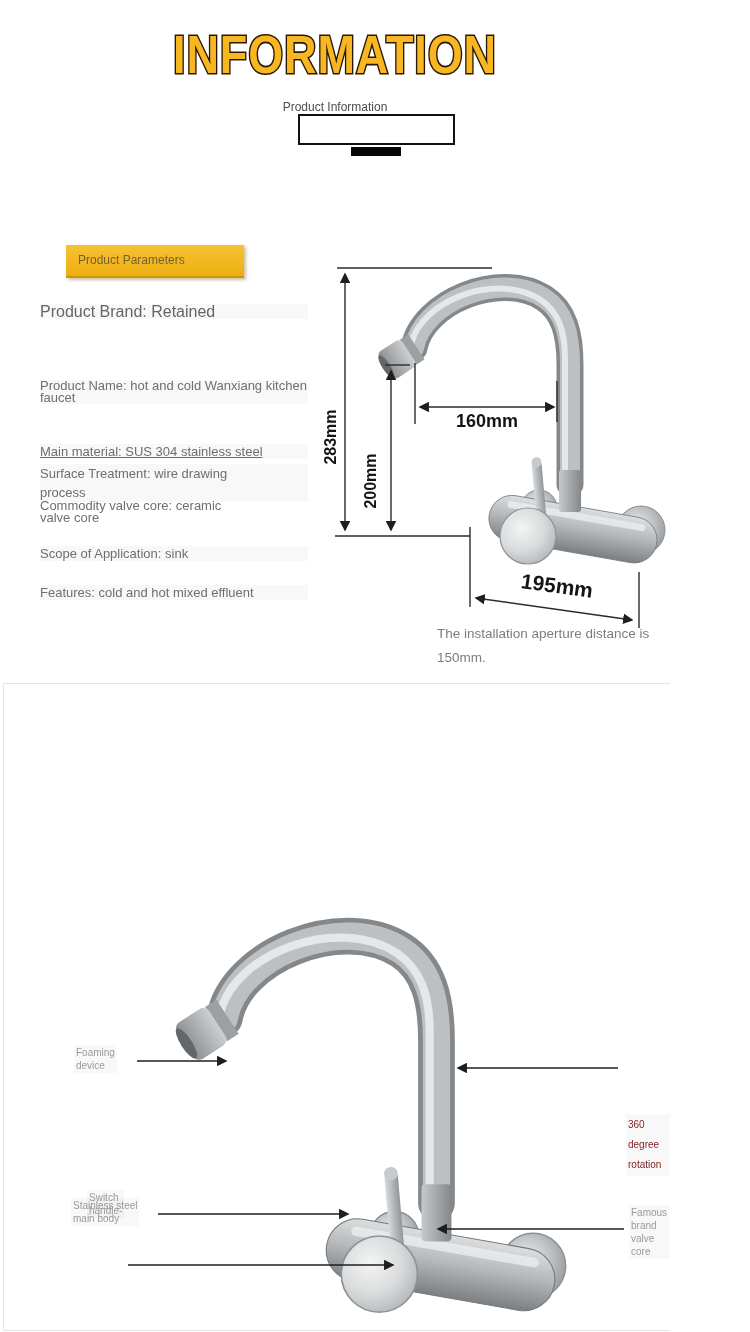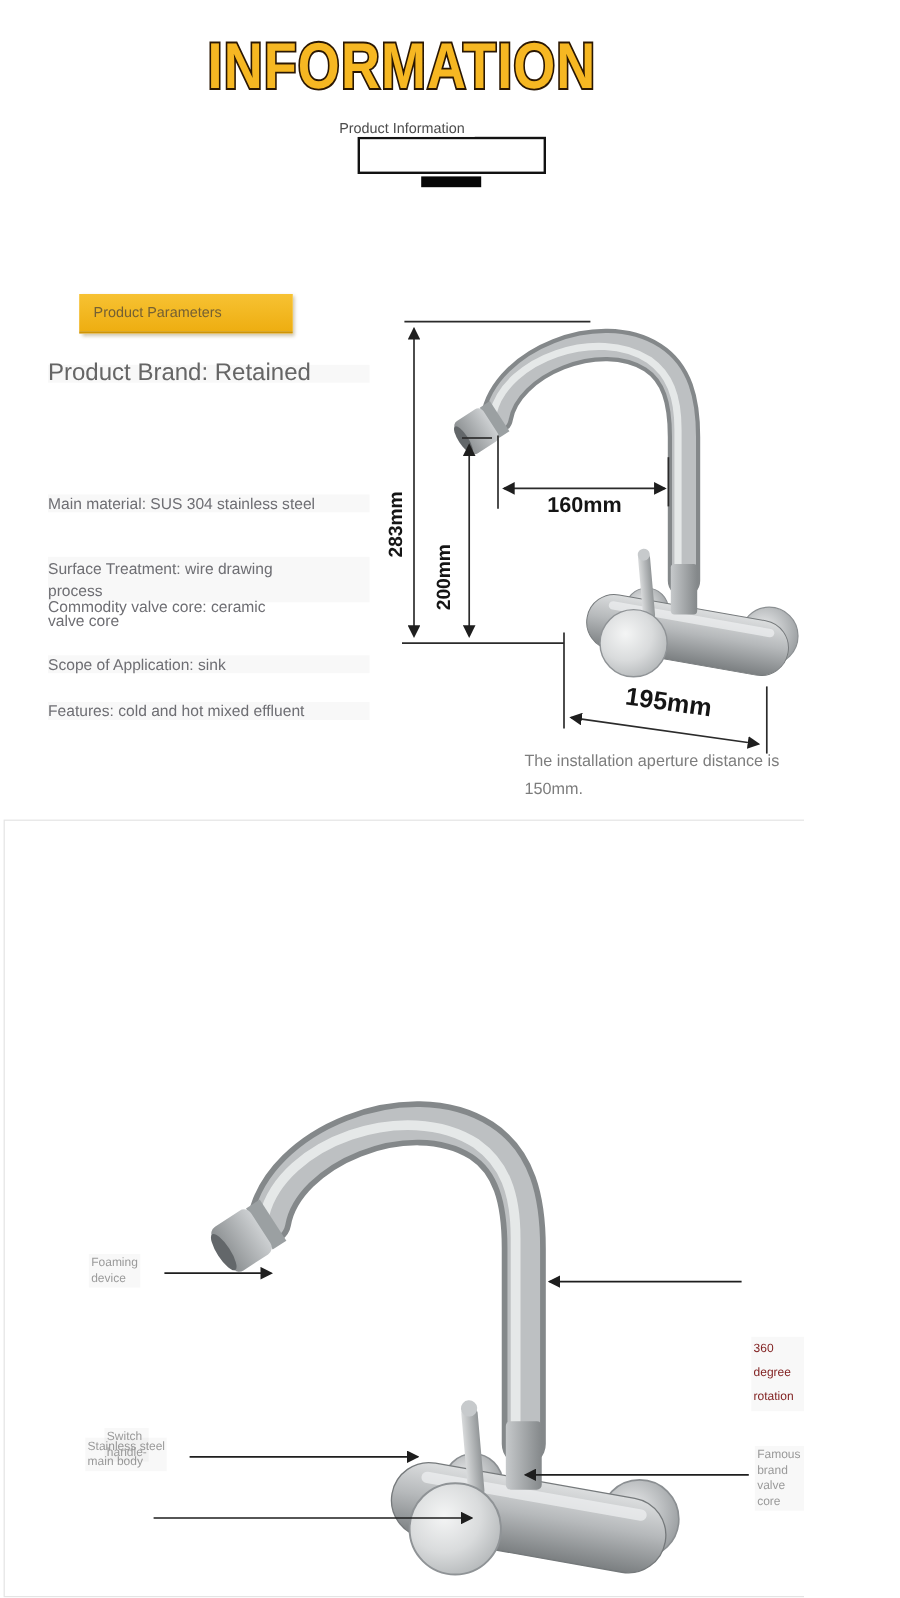--- a/index.html
+++ b/index.html
@@ -30,24 +30,24 @@
     background:linear-gradient(180deg,#f7c233,#eeae11);
     border-bottom:2px solid #cf9404;
     box-shadow:2px 2px 3px rgba(110,80,0,.35);
     color:#756033;font-size:12px;line-height:31px;padding-left:12px;margin-left:24px;
   }
   .param{
     position:absolute;left:40px;width:268px;color:#6e6e73;
     font-size:13px;line-height:15px;white-space:pre-line;
   }
   .smudge{background:rgba(0,0,0,0.028);}
-  .p0{top:304px;font-size:20px;color:#656565;}
+  .p0{top:304px;font-size:16px;color:#656565;}
   .p1{top:343px;font-size:14.5px;color:#606060;}
   .p2{top:380px;line-height:12px;}
-  .p3{top:412px;}
+  .p3{top:444px;text-decoration:underline;}
   .p4{top:464px;line-height:19px;}
   .p5{top:500px;line-height:12px;}
   .p6{top:546px;}
   .p7{top:585px;}
 
   
   .dim{position:absolute;font-weight:bold;color:#151515;white-space:nowrap;}
   .dim-283{left:331px;top:437px;transform:translate(-50%,-50%) rotate(-90deg);font-size:16px;}
   .dim-200{left:371px;top:481px;transform:translate(-50%,-50%) rotate(-90deg);font-size:16px;}
   .dim-160{left:456px;top:411px;font-size:18px;}
@@ -81,20 +81,22 @@
 
   <div class="bottom-card"></div>
 
   <div class="title">INFORMATION</div>
   <div class="subtitle-box"></div>
   <div class="subtitle">Product Information</div>
   <div class="black-bar"></div>
 
   <div class="param-heading">Product Parameters</div>
   <div class="param p0 smudge">Product Brand: Retained</div>
+  <div class="param p2 smudge">Product Name: hot and cold Wanxiang kitchen
+faucet</div>
   <div class="param p3 smudge">Main material: SUS 304 stainless steel</div>
   <div class="param p5">Commodity valve core: ceramic
 valve core</div>
   <div class="param p4 smudge">Surface Treatment: wire drawing
 process</div>
   <div class="param p7 smudge">Features: cold and hot mixed effluent</div>
   <div class="param p6 smudge">Scope of Application: sink</div>
 
   <svg class="art" viewBox="0 0 750 1332" xmlns="http://www.w3.org/2000/svg">
     <defs>

